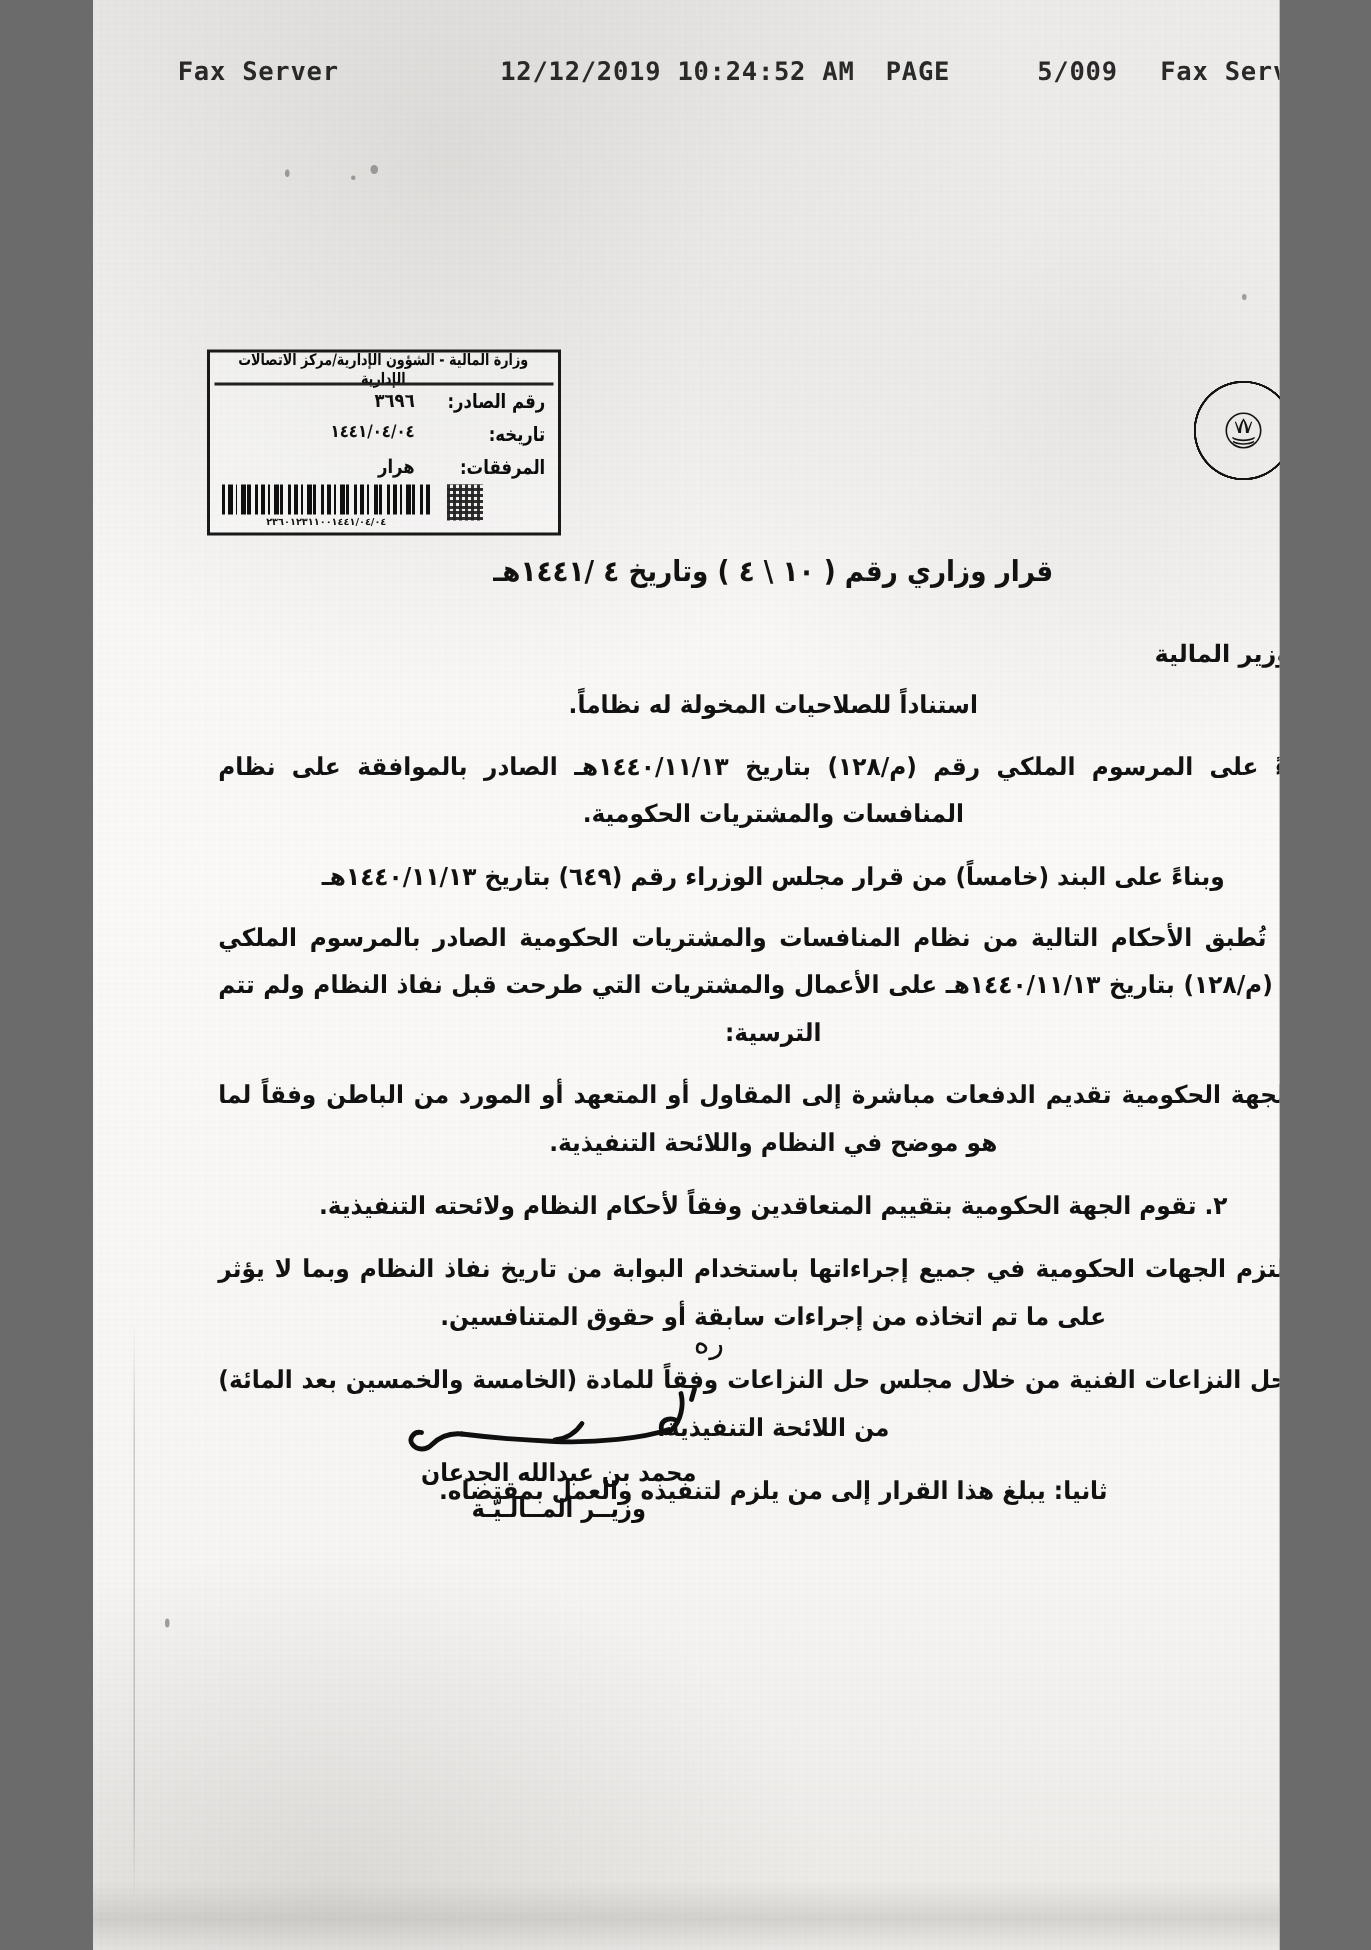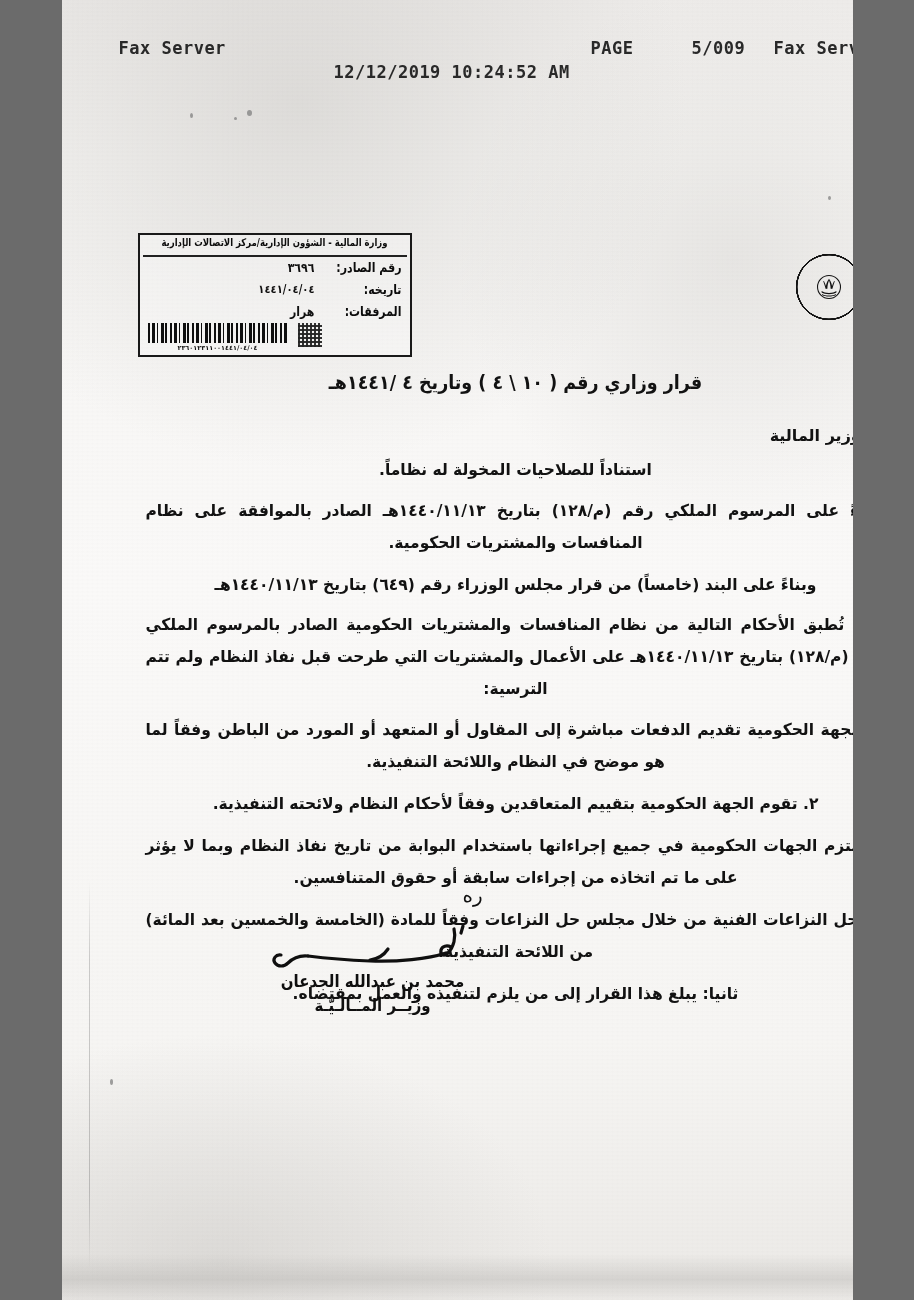--- a/index.html
+++ b/index.html
@@ -46,21 +46,21 @@
     height: 30px;
     font-family: "DejaVu Sans Mono", "Liberation Mono", monospace;
     font-size: 17px;
     font-weight: 700;
     letter-spacing: .5px;
     color: #2a2a2a;
     white-space: pre;
   }
   #fax-header span { position: absolute; top: 0; }
   .fh-left   { left: 57px; }
-  .fh-mid    { left: 272px; margin-top: 24px; }
+  .fh-mid    { left: 272px; }
   .fh-page   { left: 529px; }
   .fh-count  { left: 630px; }
   .fh-right  { left: 712px; }
 
   
   .streak {
     position: absolute;
     width: 2px;
     background: linear-gradient(180deg, rgba(20,20,20,0) 0%, rgba(20,20,20,.85) 6%, rgba(20,20,20,.92) 90%, rgba(20,20,20,.5) 100%);
     transform-origin: top center;
@@ -83,21 +83,20 @@
   }
 
   
   #stamp-box {
     position: absolute;
     left: 76px; top: 233px;
     width: 232px; height: 120px;
     border: 2.5px solid #1a1a1a;
     background: rgba(255,255,255,.35);
     direction: rtl;
-    padding-left: 38px;
   }
   #stamp-title {
     position: absolute;
     top: 2px; right: 5px; left: 5px;
     font-size: 8.5px;
     font-weight: 700;
     text-align: center;
     letter-spacing: -.2px;
     color: #0d0d0d;
     transform: scaleY(1.25);

